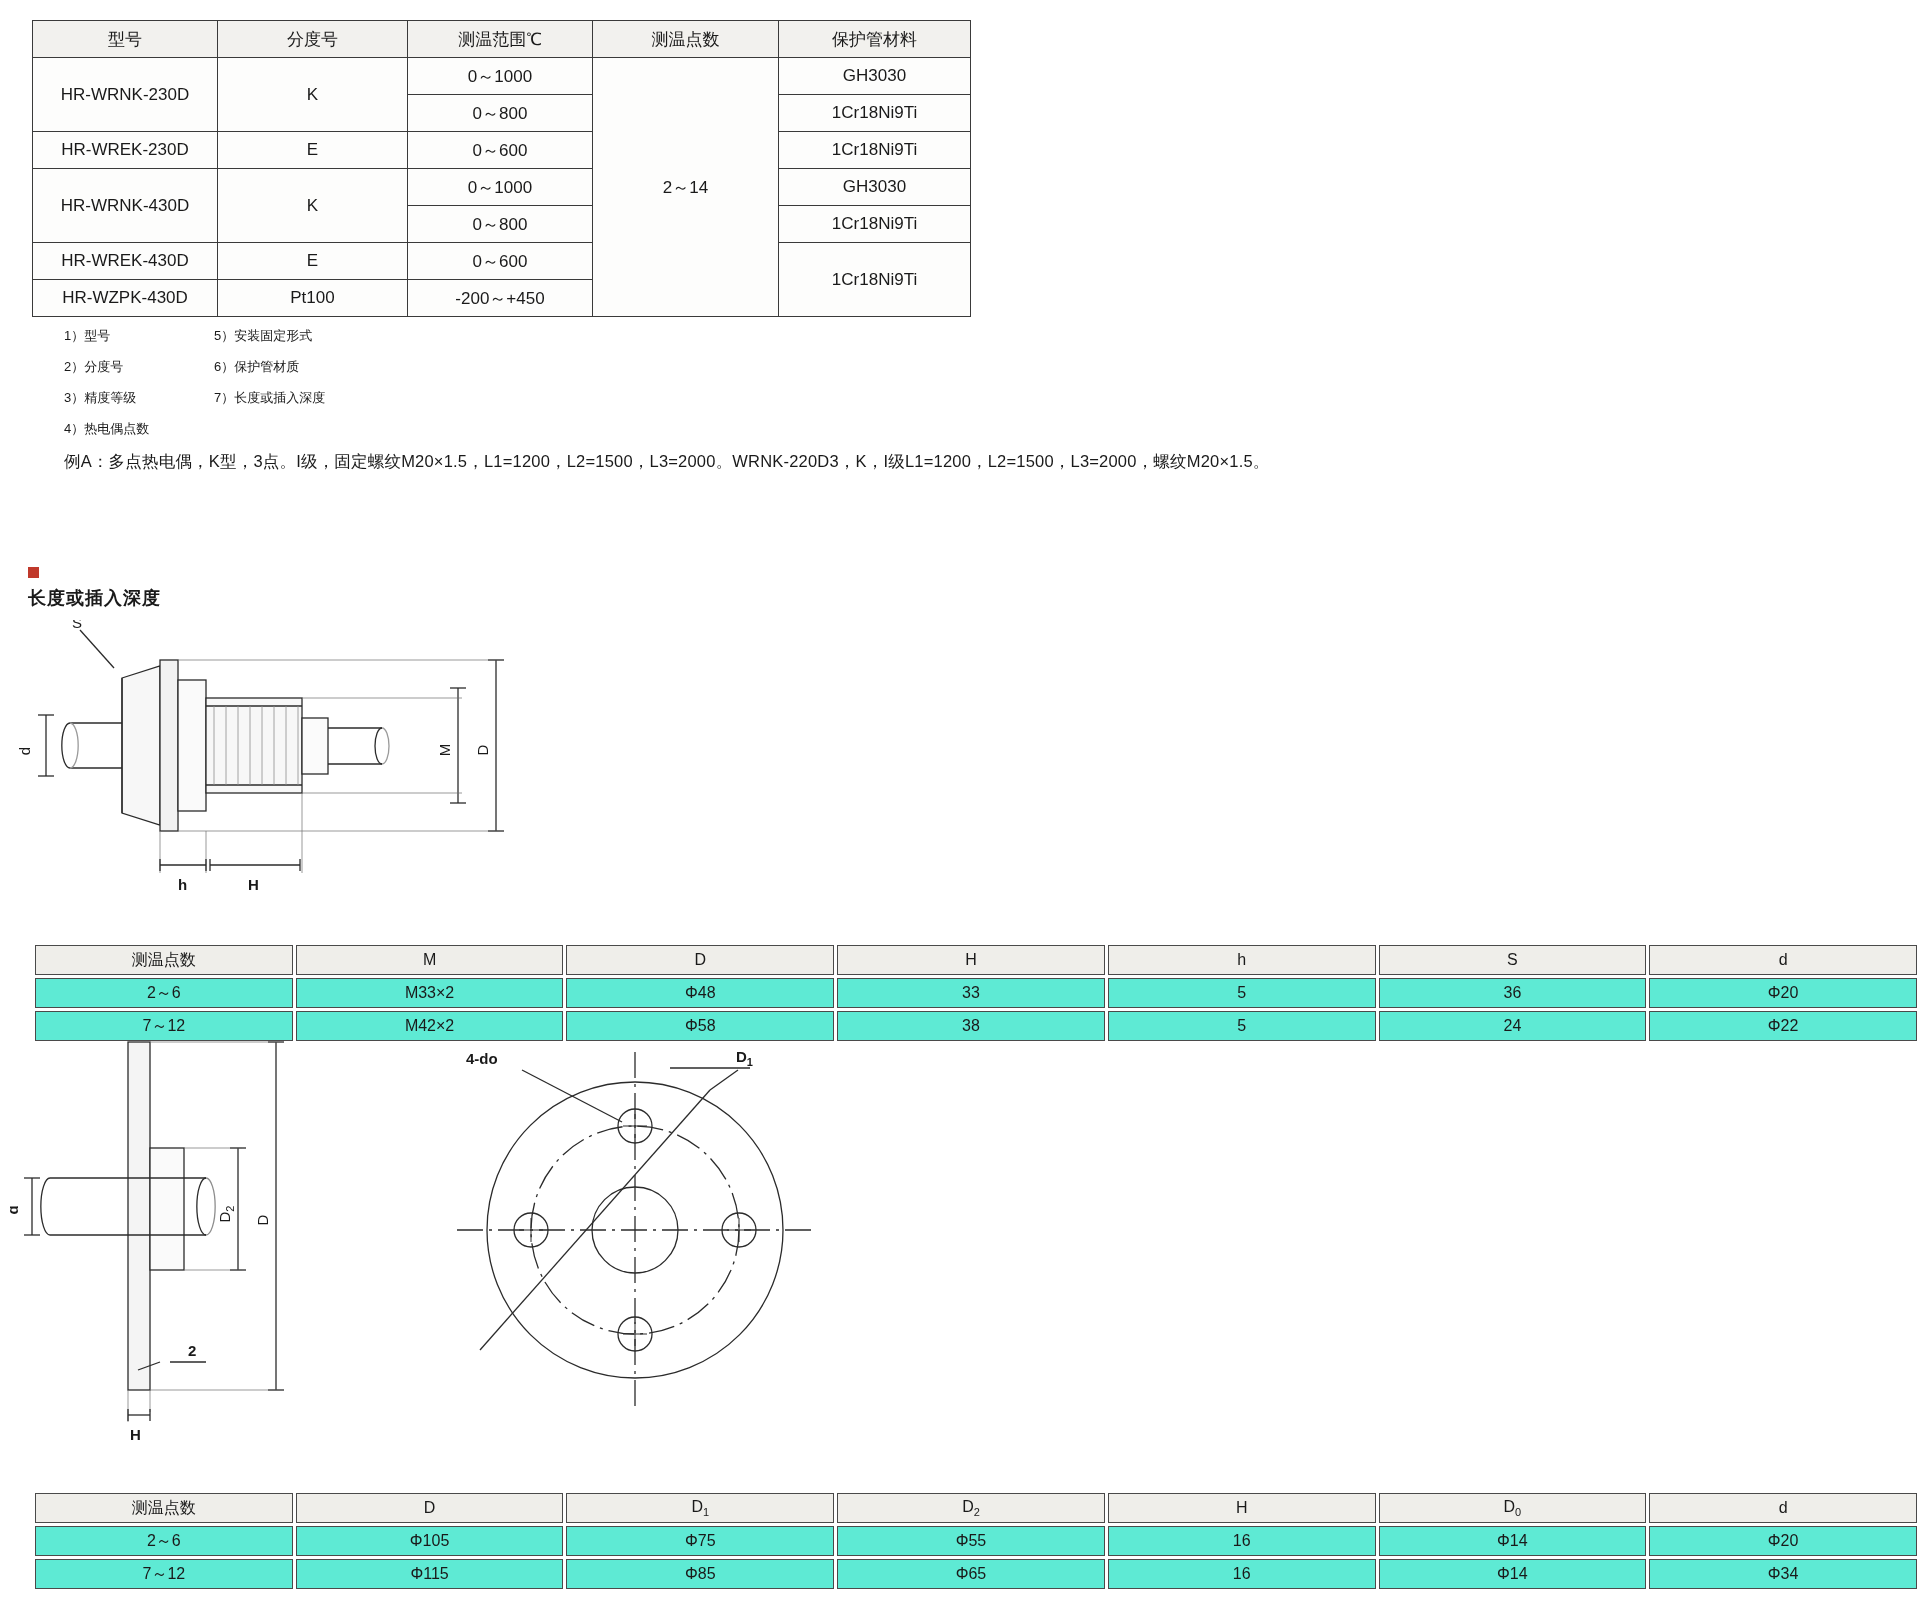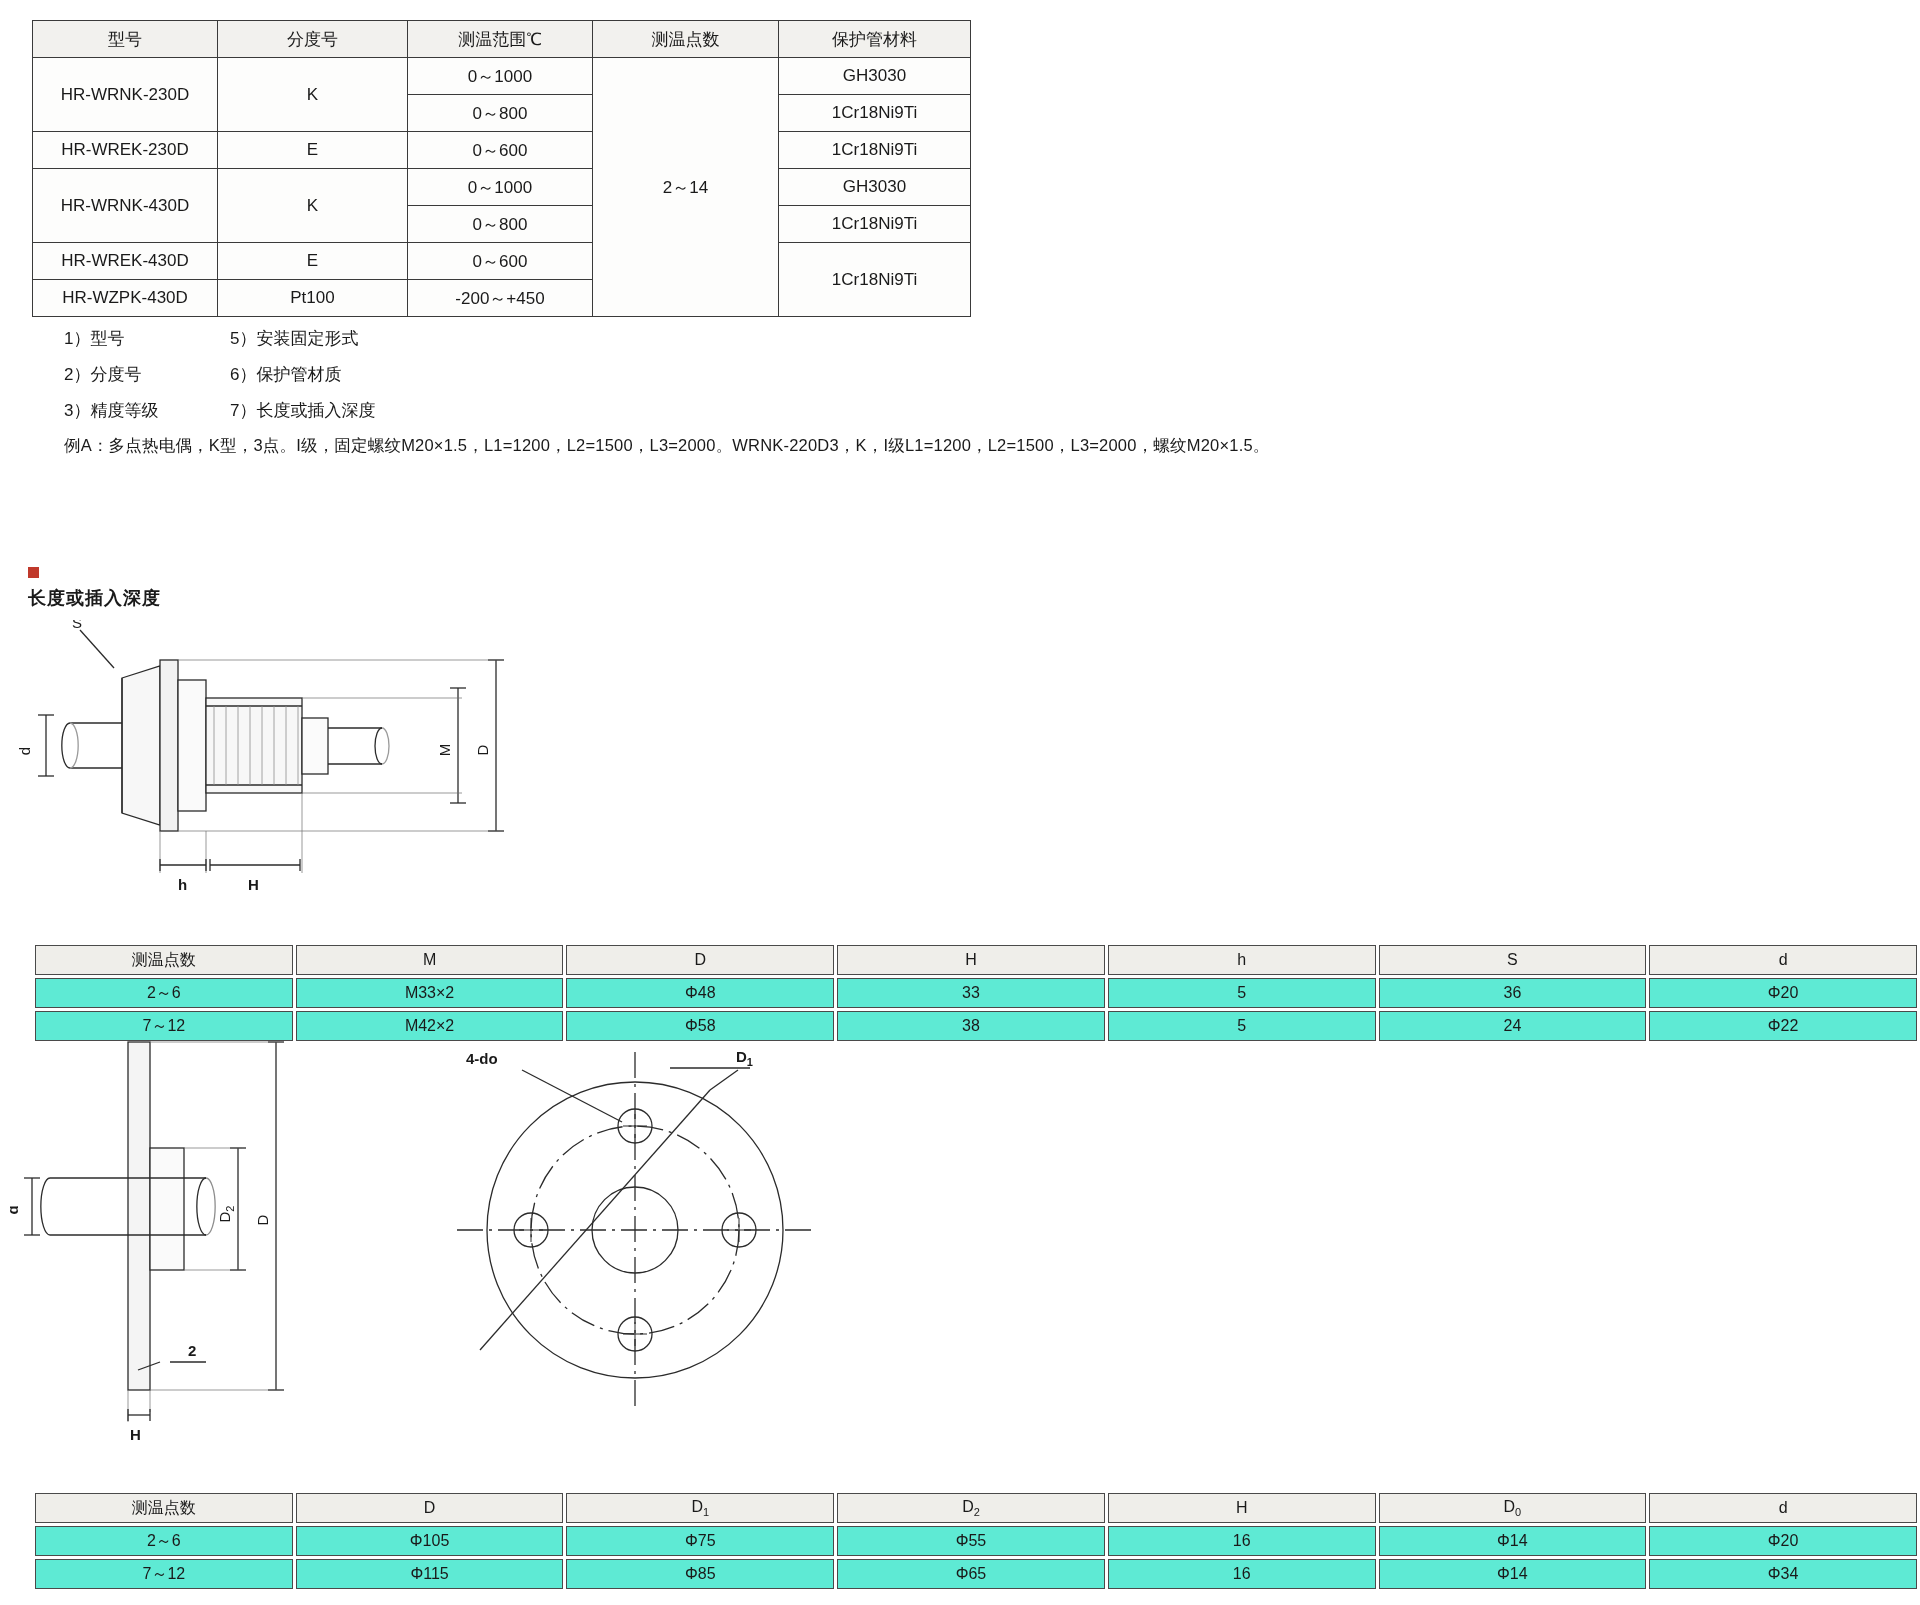--- a/index.html
+++ b/index.html
@@ -65,23 +65,22 @@
     font-size: 17px;
     margin: 0 0 14px 0;
     letter-spacing: 1px;
   }
   .notes-title .star { margin-right: 10px; }
   .note-rows {
     margin-left: 36px;
   }
   .note-row {
     display: flex;
-    font-size: 17px;
+    font-size: 13px;
     margin-bottom: 13px;
-    gap: 16px;
   }
   .note-left { width: 150px; }
   .note-right { }
   .example {
     font-size: 16.5px;
     margin-top: 10px;
     margin-left: 36px;
     letter-spacing: 0.2px;
   }
 
@@ -230,20 +229,24 @@
         <span class="note-right">5）安装固定形式</span>
       </div>
       <div class="note-row">
         <span class="note-left">2）分度号</span>
         <span class="note-right">6）保护管材质</span>
       </div>
       <div class="note-row">
         <span class="note-left">3）精度等级</span>
         <span class="note-right">7）长度或插入深度</span>
       </div>
+      <div class="note-row">
+        <span class="note-left">4）热电偶点数</span>
+        <span class="note-right"></span>
+      </div>
     </div>
     <div class="example">例A：多点热电偶，K型，3点。I级，固定螺纹M20×1.5，L1=1200，L2=1500，L3=2000。WRNK-220D3，K，I级L1=1200，L2=1500，L3=2000，螺纹M20×1.5。</div>
   </div>
 
   <div class="sec-head">
     <span class="sec-marker"></span>
     <div class="sec-title">长度或插入深度</div>
   </div>
 
   <div class="draw1">

